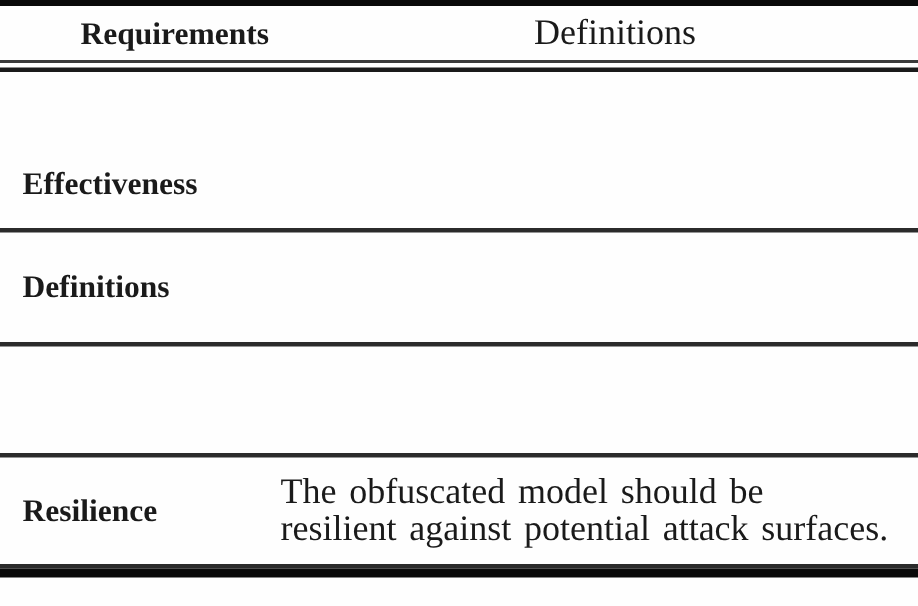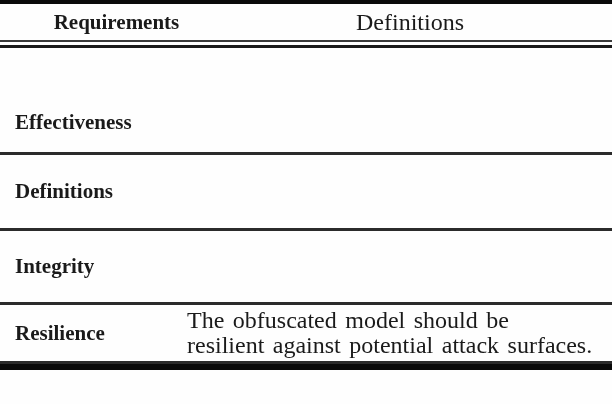--- a/index.html
+++ b/index.html
@@ -31,21 +31,21 @@
 
   .row {
     display: flex;
     align-items: center;
     flex: 0 0 auto;
   }
   .row-header { height: 36px; padding-left: 35px; }
   .row-r1 { height: 60px; margin-top: 44px; }
   .row-r2 { height: 73px; }
   .row-r3 { height: 71px; }
-  .row-r4 { height: 56px; }
+  .row-r4 { height: 71px; }
   .row-r5 { height: 63px; }
 
   .cell-req {
     width: 187px;
     flex: 0 0 187px;
     box-sizing: border-box;
     padding-left: 15px;
     font-size: 21px;
     font-weight: bold;
     line-height: 25px;
@@ -94,21 +94,20 @@
 
     <div class="rule rule-mid"></div>
 
     <div class="row row-r2">
       <div class="cell-req">Definitions</div>
     </div>
 
     <div class="rule rule-mid"></div>
 
     <div class="row row-r3">
-      <div class="cell-req">Integrity</div>
     </div>
 
     <div class="rule rule-mid"></div>
 
     <div class="row row-r4">
       <div class="cell-req">Resilience</div>
       <div class="cell-def">The obfuscated model should be
 resilient against potential attack surfaces.</div>
     </div>
 

